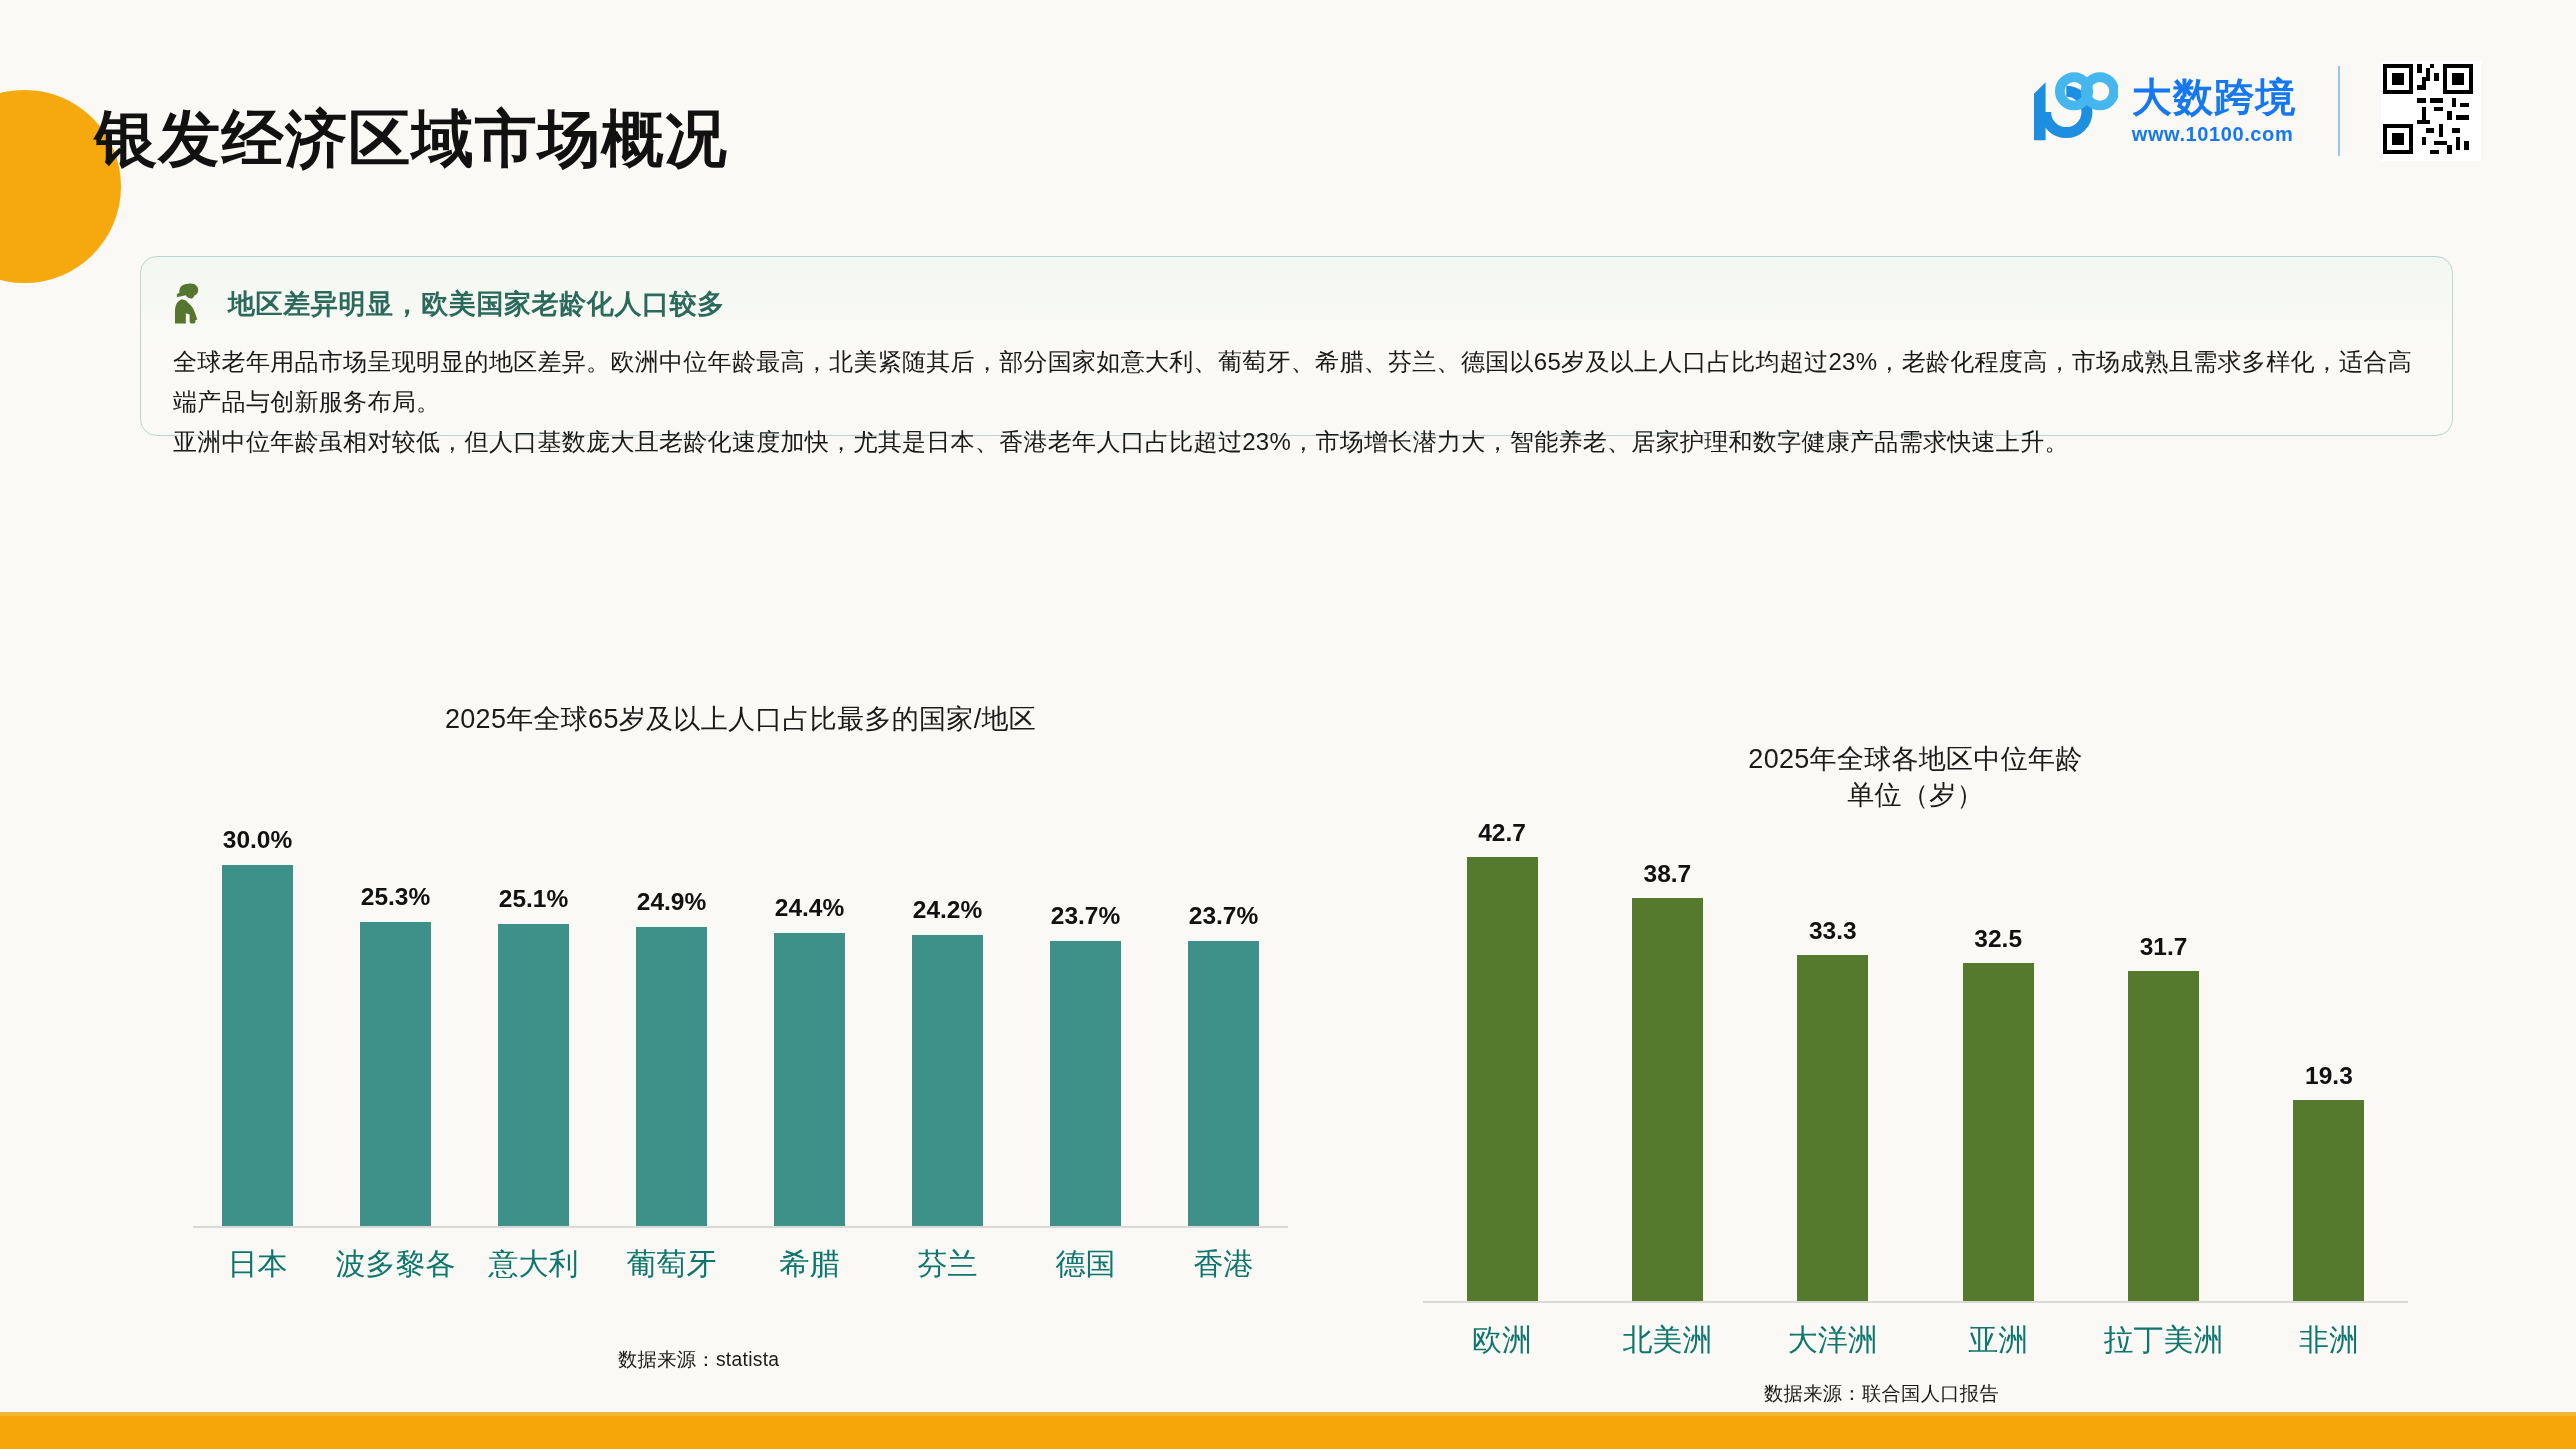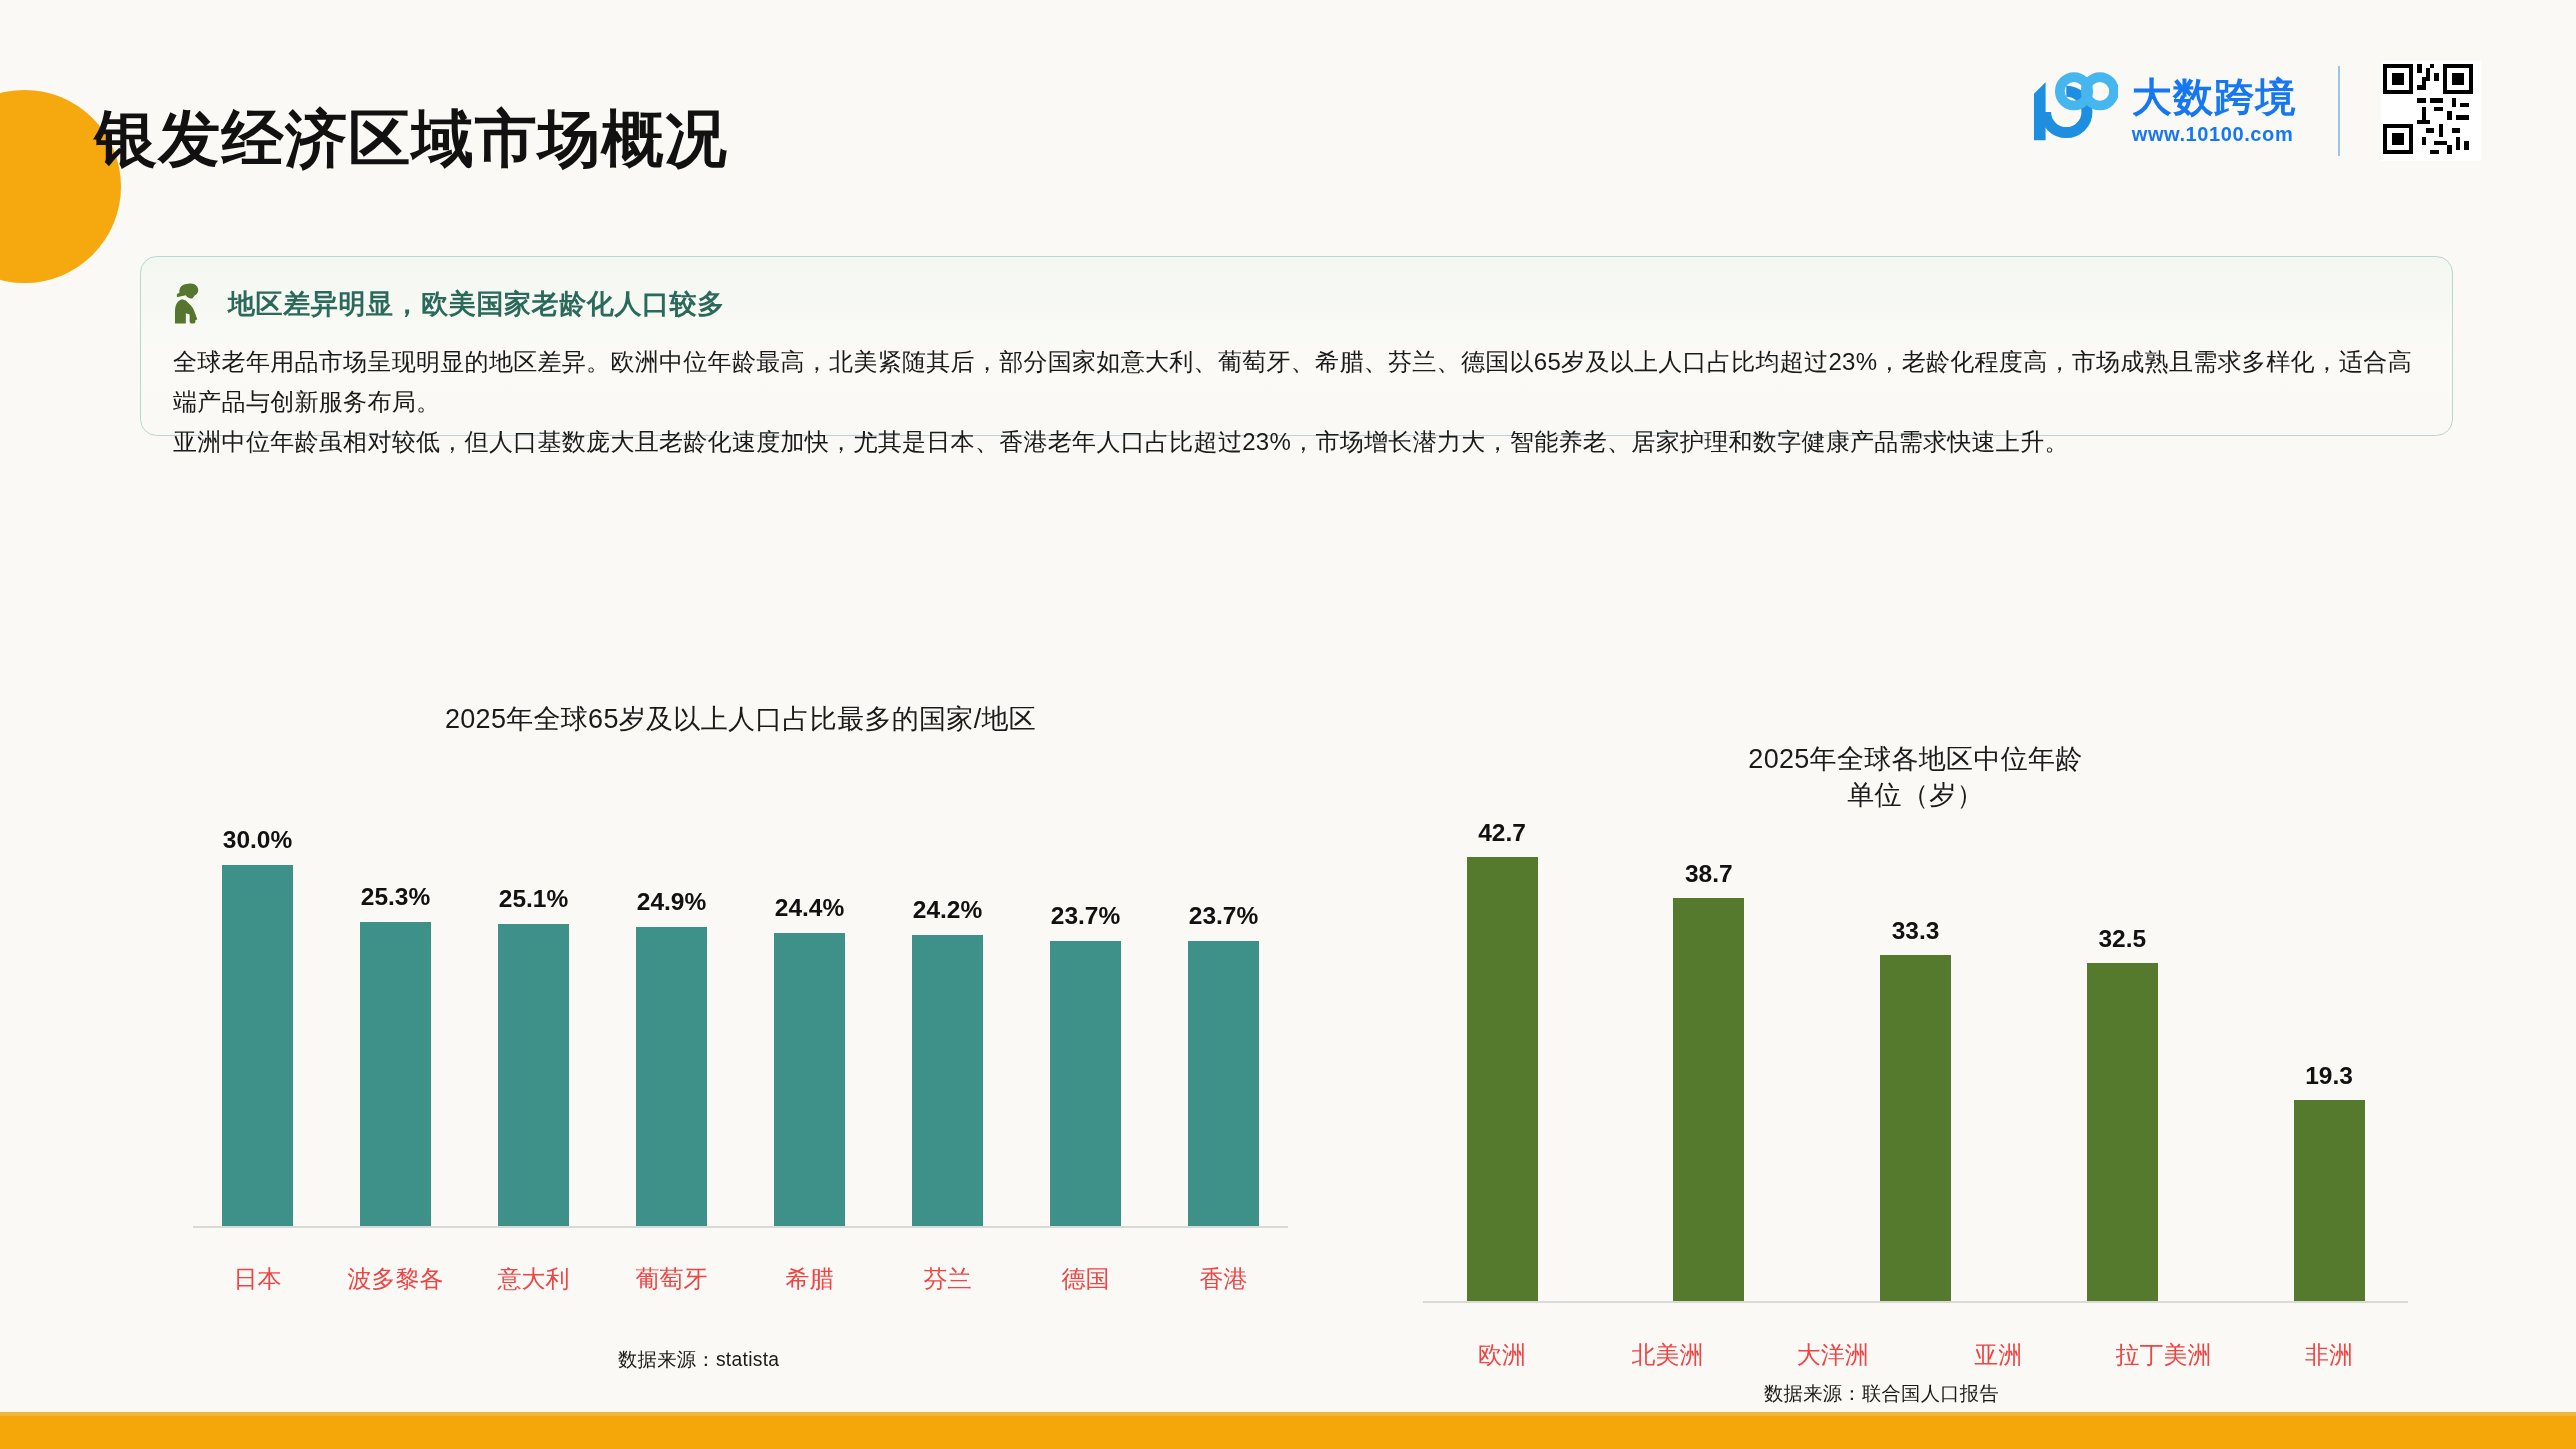--- a/index.html
+++ b/index.html
@@ -79,21 +79,21 @@
   }
   .bar-value{
     font-size:24.5px;font-weight:bold;color:#111111;margin-bottom:10.3px;white-space:nowrap;
   }
   .bar-rect{width:100%;}
   .ticks{
     position:absolute;left:0;top:100%;width:100%;
     display:flex;justify-content:space-between;padding-top:16.7px;
   }
   .tick{
-    text-align:center;font-size:24px;color:#ef4444;white-space:nowrap;margin-top:19px;
+    text-align:center;font-size:30px;color:#0f766e;white-space:nowrap;
   }
   .source{
     position:absolute;font-size:19.3px;color:#1A1A1A;letter-spacing:0.3px;white-space:nowrap;
   }
 </style>
 </head>
 <body>
 
 <div class="deco-circle"></div>
 
@@ -249,20 +249,24 @@
         </div>
         <div class="bar-col" style="width: 158px;">
           <div class="bar-value">33.3</div>
           <div class="bar-rect" style="height: 346px; width: 71px; background: rgb(85, 122, 46);"></div>
         </div>
         <div class="bar-col" style="width: 158px;">
           <div class="bar-value">32.5</div>
           <div class="bar-rect" style="height: 338px; width: 71px; background: rgb(85, 122, 46);"></div>
         </div>
         <div class="bar-col" style="width: 158px;">
+          <div class="bar-value">31.7</div>
+          <div class="bar-rect" style="height: 330px; width: 71px; background: rgb(85, 122, 46);"></div>
+        </div>
+        <div class="bar-col" style="width: 158px;">
           <div class="bar-value">19.3</div>
           <div class="bar-rect" style="height: 201px; width: 71px; background: rgb(85, 122, 46);"></div>
         </div>
       </div>
     <div class="axis"></div>
     <div class="ticks" id="ticks-right">
         <div class="tick" style="width: 158px;">欧洲</div>
         <div class="tick" style="width: 158px;">北美洲</div>
         <div class="tick" style="width: 158px;">大洋洲</div>
         <div class="tick" style="width: 158px;">亚洲</div>

